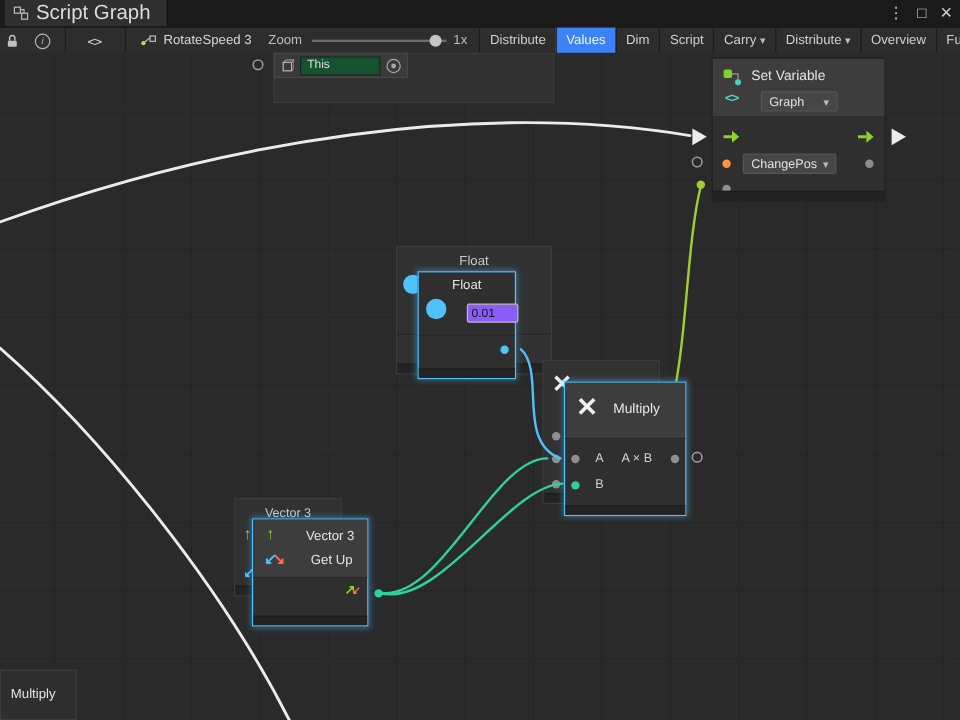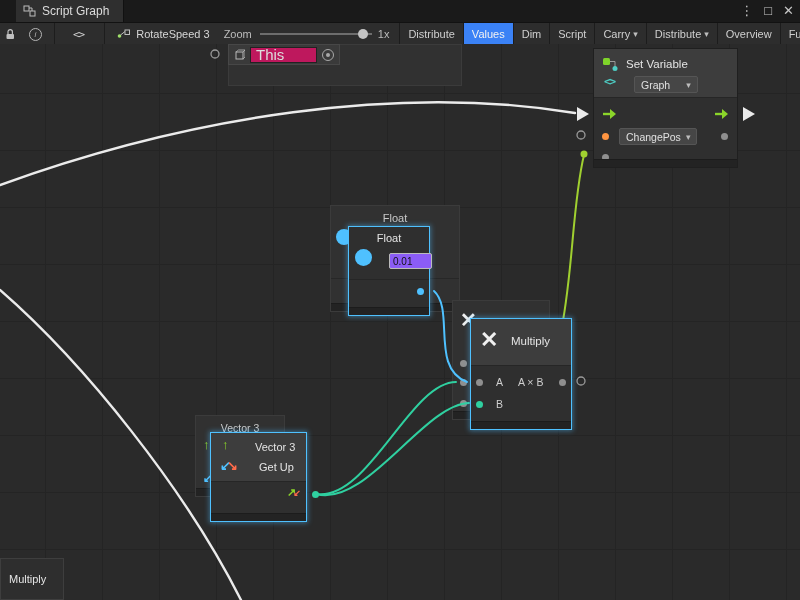--- a/index.html
+++ b/index.html
@@ -3,23 +3,23 @@
 <meta charset="utf-8">
 <style>
   html,body{margin:0;padding:0;}
   body{
     width:800px;height:600px;position:relative;overflow:hidden;
     background:#2a2a2a;font-family:"Liberation Sans",sans-serif;
     -webkit-font-smoothing:antialiased;
   }
   
   .tabbar{position:absolute;top:0;left:0;width:800px;height:22px;background:#1a1a1a;}
-  .tab{position:absolute;left:16px;top:0;height:22px;background:#2f2f2f;
+  .tab{position:absolute;left:4px;top:0;height:22px;background:#2f2f2f;
        display:flex;align-items:center;gap:6px;padding:0 14px 0 7px;
-       color:#dcdcdc;font-size:12px;border-right:1px solid #111;}
+       color:#dcdcdc;font-size:17px;border-right:1px solid #111;}
   .win-controls{position:absolute;right:6px;top:0;height:22px;display:flex;align-items:center;gap:11px;color:#c8c8c8;font-size:13px;}
   .win-controls span{cursor:default;line-height:22px;}
   
   .toolbar{position:absolute;top:22px;left:0;width:800px;height:22px;background:#2d2d2d;
            border-top:1px solid #121212;border-bottom:1px solid #191919;
            display:flex;align-items:center;color:#c8c8c8;font-size:11px;}
   .toolbar>*{flex:none;}
   .tb-icon{display:inline-flex;align-items:center;justify-content:center;height:22px;}
   .sep{width:1px;height:22px;background:#1d1d1d;}
   .info-circle{width:11px;height:11px;border:1px solid #b5b5b5;border-radius:50%;
@@ -61,22 +61,22 @@
   .dot-gray{background:var(--c-port-gray);}
   .dot-blue{background:var(--c-wire-blue);}
   .dot-teal{background:var(--c-wire-teal);}
   .dot-orange{background:var(--c-port-orange);}
   .dropdown{display:inline-flex;align-items:center;gap:5px;background:#464646;border:1px solid #555;
             border-radius:2px;padding:0 6px;height:15px;font-size:10.5px;color:#e0e0e0;white-space:nowrap;}
   
   .ghost-this{left:228px;top:0;width:234px;height:42px;}
   .this-node{left:228px;top:0;width:112px;height:21px;background:#3a3a3a;border:1px solid #474747;
              display:flex;align-items:center;gap:5px;padding:0 5px;z-index:3;}
-  .this-field{flex:1;background:#be185d;border:1px solid #222;height:14px;line-height:14px;
-              font-size:15px;color:#ddd;padding:0 5px;}
+  .this-field{flex:1;background:#14532d;border:1px solid #222;height:14px;line-height:14px;
+              font-size:10px;color:#ddd;padding:0 5px;}
   .ring-dot{width:10px;height:10px;border:1px solid #a8a8a8;border-radius:50%;position:relative;flex:none;}
   .ring-dot::after{content:"";position:absolute;left:3px;top:3px;width:4px;height:4px;border-radius:50%;background:#a8a8a8;}
   
   .setvar{left:593px;top:4px;width:145px;height:120px;}
   .setvar .hdr{position:absolute;left:0;top:0;right:0;height:48px;background:#3d3d3d;border-bottom:1px solid #262626;}
   .setvar .hdr .node-title{position:absolute;left:32px;top:9px;font-size:11.5px;}
   .setvar .var-icon{position:absolute;left:8px;top:7px;}
   .setvar .code-small{position:absolute;left:10px;top:26px;color:#4ecdc4;font-weight:bold;
                       font-family:"DejaVu Sans Mono",monospace;font-size:11px;letter-spacing:-1px;}
   .setvar .scope-dd{position:absolute;left:40px;top:27px;gap:16px;}

